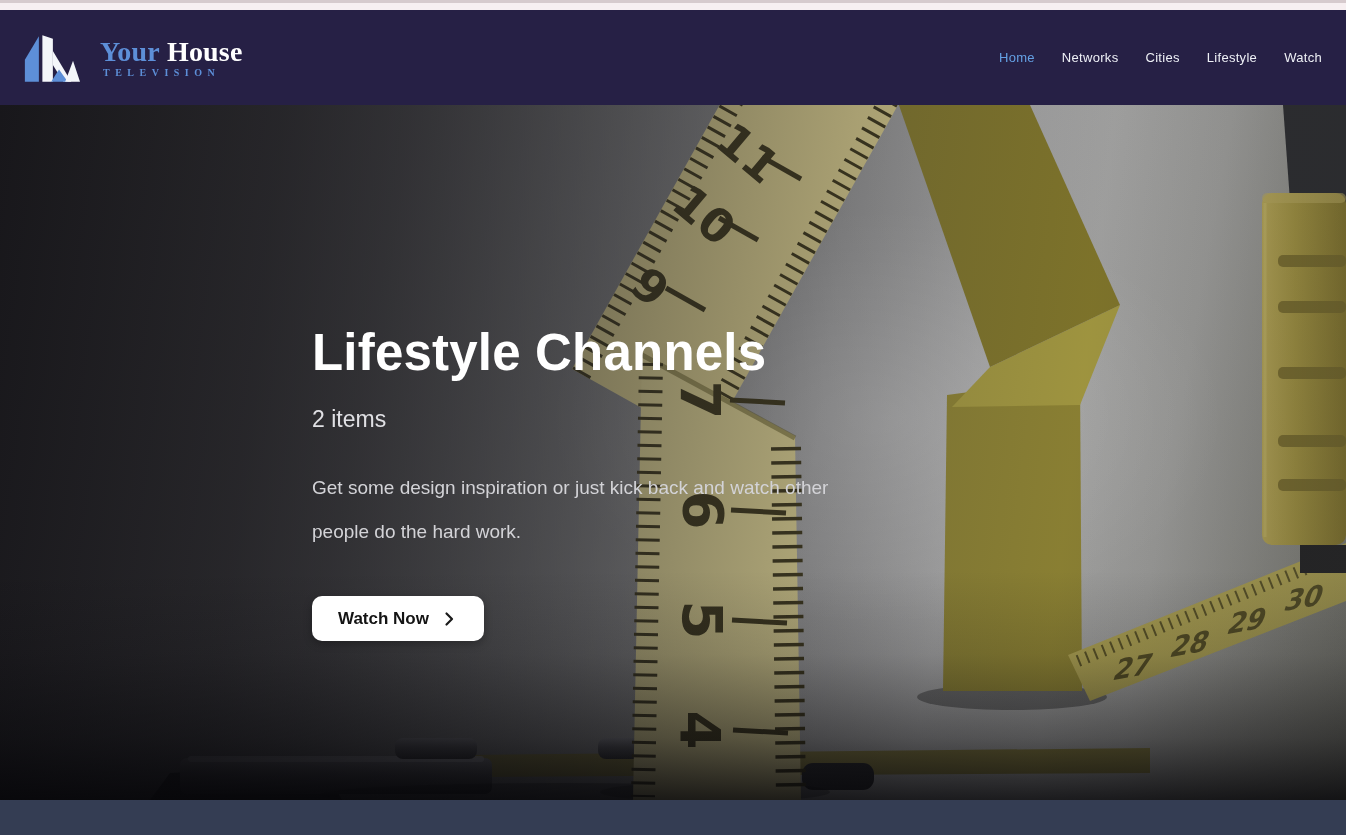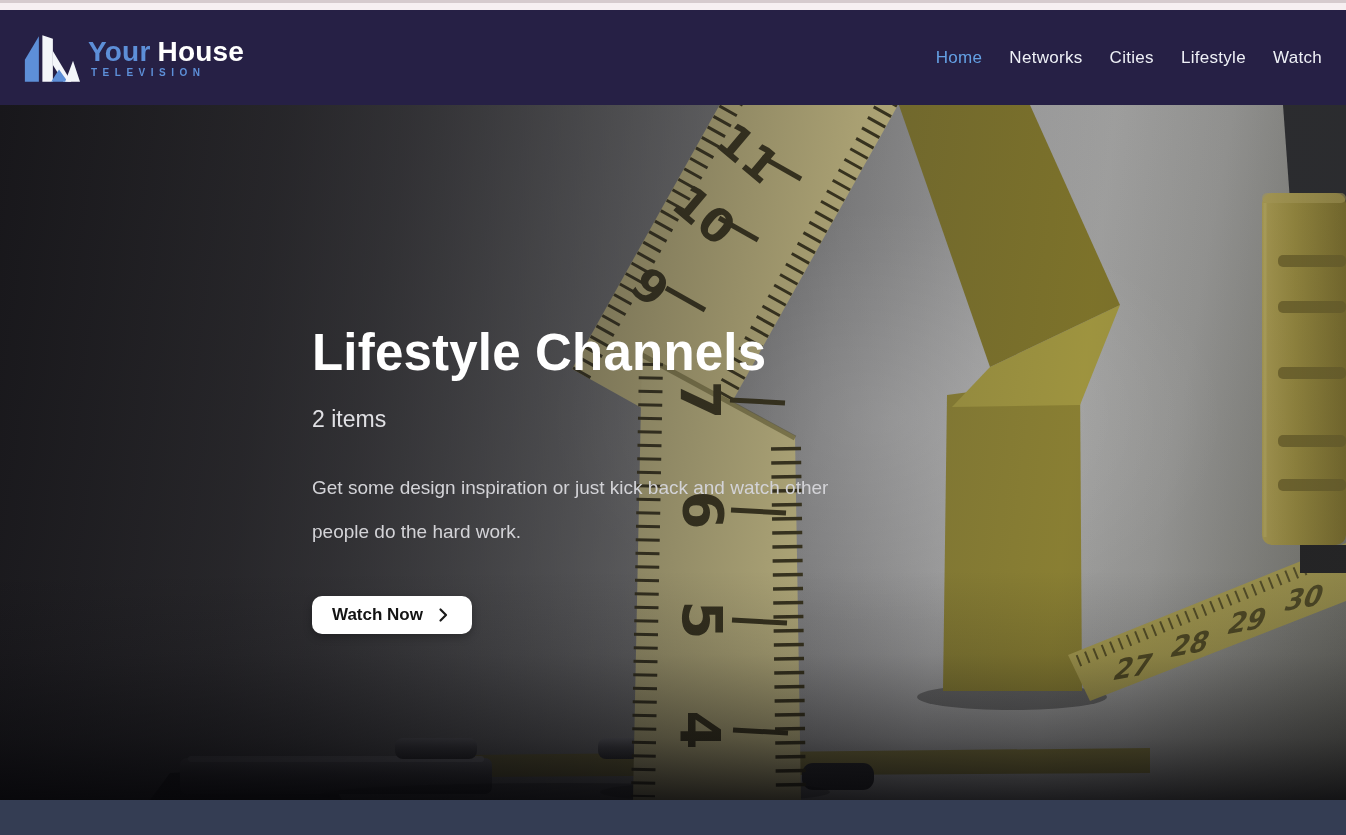--- a/index.html
+++ b/index.html
@@ -7,30 +7,30 @@
   body { font-family:"Liberation Sans", sans-serif; }
 
   
   .top-strip { width:100%; height:10px;
     background:linear-gradient(#d6cacd 0 3px, #f7eff1 3px); }
 
   
   .site-header { width:100%; height:95px; background:#262045;
     display:flex; align-items:center; justify-content:space-between;
     padding:0 24px; position:relative; }
-  .logo { display:flex; align-items:center; gap:8px; cursor:pointer; }
+  .logo { display:flex; align-items:center; gap:20px; cursor:pointer;font-family:Liberation Serif, serif; }
   .logo-icon { width:56px; height:54px; flex:0 0 auto; }
   .logo-text-block { display:flex; flex-direction:column; line-height:1; }
   .logo-line1 { font-size:28px; font-weight:bold; letter-spacing:.2px; }
   .logo-word1 { color:#5d8fd8; }
   .logo-word2 { color:#ffffff; margin-left:7px; }
   .logo-tagline { margin-top:2px; font-size:10px; letter-spacing:5.5px;
     color:#5d8fd8; font-weight:bold; padding-left:3px; }
   .main-nav { display:flex; align-items:center; gap:27px; }
-  .nav-link { font-size:17px; font-weight:500; color:#eef0f6;
+  .nav-link { font-size:13px; font-weight:500; color:#eef0f6;
     text-decoration:none; cursor:pointer; letter-spacing:.3px;text-align:center; }
   .nav-link.active { color:#64a0e4; }
 
   
   .hero { position:relative; width:100%; height:695px; overflow:hidden;
     background:
       radial-gradient(ellipse 42% 50% at 66% 45%, rgba(255,255,255,.16), rgba(255,255,255,0) 60%),
       linear-gradient(100deg,#4a4a4c 0%, #59595b 28%, #7c7c7c 52%, #a3a3a3 70%, #9b9b99 84%, #75756d 100%);
   }
   .hero-art { position:absolute; inset:0; }
@@ -44,21 +44,21 @@
       rgba(5,5,8,.85) 0%, rgba(5,5,8,.48) 9%, rgba(5,5,8,.14) 21%, rgba(5,5,8,0) 33%); }
 
   .hero-content { position:absolute; left:312px; top:218px; width:600px; z-index:5; }
   .hero-title { color:#ffffff; font-size:51px; font-weight:bold;
     letter-spacing:.2px; }
   .hero-count { margin-top:24px; color:#e0e0e4; font-size:23px; font-weight:500; }
   .hero-desc { margin-top:33px; color:#d3d3d7; font-size:19px;
     line-height:44px; max-width:575px; }
   .cta-button { margin-top:42px; display:inline-flex; align-items:center; gap:11px;
     background:#ffffff; color:#141414; border:none; border-radius:10px;
-    padding:0 20px; height:38px; font-size:17px; font-weight:bold;
+    padding:0 26px; height:45px; font-size:17px; font-weight:bold;
     font-family:"Liberation Sans", sans-serif; cursor:pointer;
     box-shadow:0 3px 8px rgba(0,0,0,.28); }
   .cta-chevron { display:inline-flex; }
 
   
   .footer-bar { width:100%; height:35px; background:#343d53; }
 </style>
 </head>
 <body>
 

